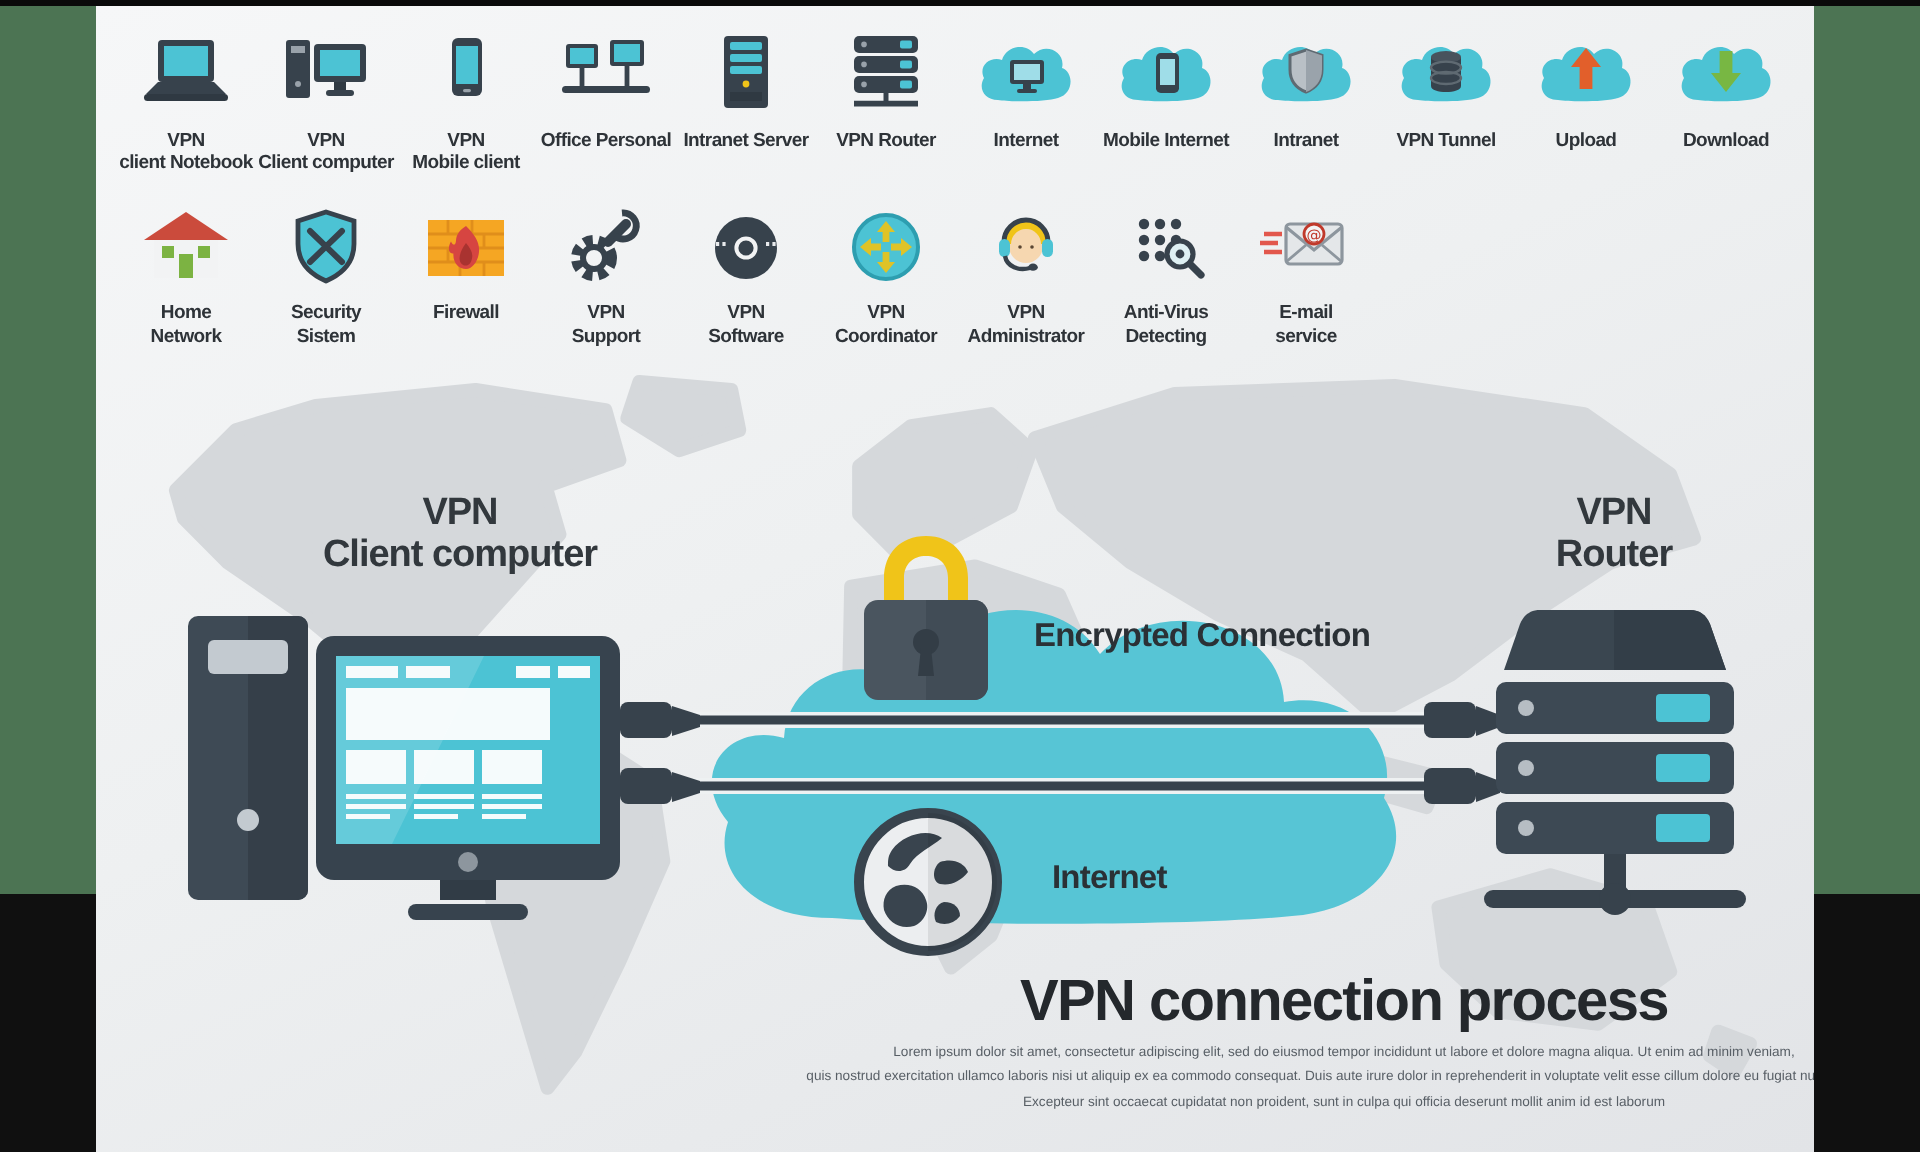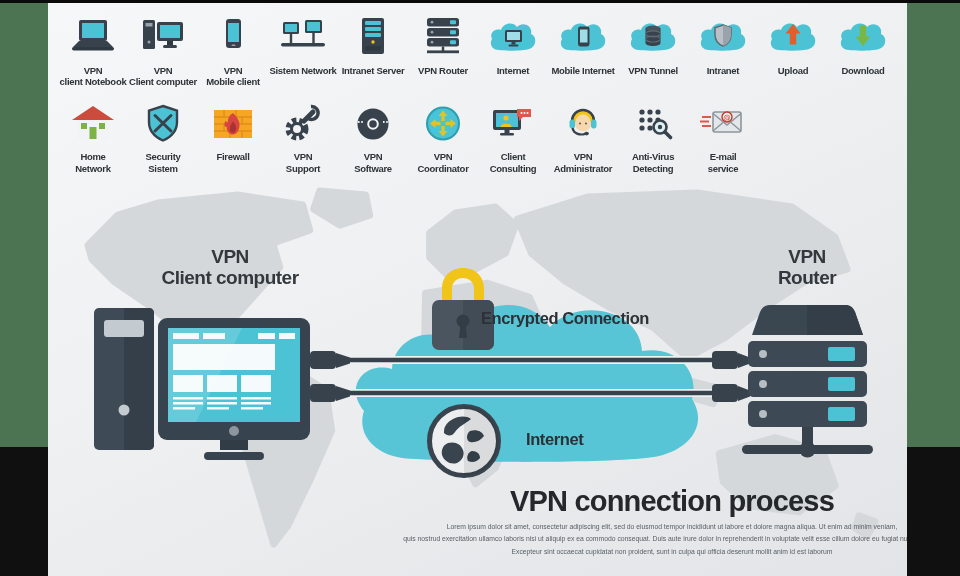--- a/index.html
+++ b/index.html
@@ -100,21 +100,21 @@
         <span class="tile-icon">
           <svg width="52" height="44" viewBox="0 0 52 44">
               <rect x="6" y="6" width="16" height="12" rx="1.5" fill="#37424c"></rect>
               <rect x="8" y="8" width="12" height="8" fill="#4cc3d4"></rect>
               <rect x="28" y="4" width="17" height="13" rx="1.5" fill="#37424c"></rect>
               <rect x="30" y="6" width="13" height="9" fill="#4cc3d4"></rect>
               <path d="M14 18 V28 M36.5 17 V28" stroke="#37424c" stroke-width="2.4"></path>
               <rect x="4" y="27" width="44" height="3.5" rx="1.75" fill="#37424c"></rect>
             </svg>
         </span>
-        <span class="tile-label">Sistem Network</span>
+        <span class="tile-label">Office Personal</span>
       </div>
       <div class="tile">
         <span class="tile-icon">
           <svg width="52" height="44" viewBox="0 0 52 44">
               <rect x="15" y="2" width="22" height="36" rx="2" fill="#37424c"></rect>
               <rect x="18" y="5" width="16" height="4" rx="1" fill="#4cc3d4"></rect>
               <rect x="18" y="11" width="16" height="4" rx="1" fill="#4cc3d4"></rect>
               <rect x="18" y="17" width="16" height="4" rx="1" fill="#4cc3d4"></rect>
               <circle cx="26" cy="26" r="1.7" fill="#f0c419"></circle>
               <rect x="18" y="30" width="16" height="4.5" fill="#2f3942"></rect>
@@ -159,37 +159,37 @@
               <rect x="21" y="8.5" width="11.5" height="20" rx="2.4" fill="#37424c"></rect>
               <rect x="23" y="11.5" width="7.5" height="13" fill="#9fdde8"></rect>
             </svg>
         </span>
         <span class="tile-label">Mobile Internet</span>
       </div>
       <div class="tile">
         <span class="tile-icon">
           <svg width="52" height="40" viewBox="0 0 52 40">
               <path d="M12 32 C5 32 2 26 5 21 C2 15 8 10 14 12 C16 5 26 3 30 9 C36 3 46 8 44 16 C50 18 50 29 42 31 C36 33 18 33 12 32 Z" fill="#4cc3d4"></path>
+              <path d="M26 7 l8 2.7 v7 c0 6-3.7 9.6-8 11.3 c-4.3-1.7-8-5.3-8-11.3 v-7 Z" fill="#b9c0c6" stroke="#5f6a72" stroke-width="1.5"></path>
+              <path d="M26 7 l8 2.7 v7 c0 6-3.7 9.6-8 11.3 Z" fill="#9aa3ab"></path>
+            </svg>
+        </span>
+        <span class="tile-label">Intranet</span>
+      </div>
+      <div class="tile">
+        <span class="tile-icon">
+          <svg width="52" height="40" viewBox="0 0 52 40">
+              <path d="M12 32 C5 32 2 26 5 21 C2 15 8 10 14 12 C16 5 26 3 30 9 C36 3 46 8 44 16 C50 18 50 29 42 31 C36 33 18 33 12 32 Z" fill="#4cc3d4"></path>
               <path d="M18.5 10.5 v14.5 c0 4 15 4 15 0 V10.5" fill="#37424c"></path>
               <ellipse cx="26" cy="10.5" rx="7.5" ry="3" fill="#48535d"></ellipse>
               <ellipse cx="26" cy="15.8" rx="7.5" ry="3" fill="none" stroke="#5f6a72" stroke-width="1.2"></ellipse>
               <ellipse cx="26" cy="21" rx="7.5" ry="3" fill="none" stroke="#5f6a72" stroke-width="1.2"></ellipse>
             </svg>
         </span>
         <span class="tile-label">VPN Tunnel</span>
-      </div>
-      <div class="tile">
-        <span class="tile-icon">
-          <svg width="52" height="40" viewBox="0 0 52 40">
-              <path d="M12 32 C5 32 2 26 5 21 C2 15 8 10 14 12 C16 5 26 3 30 9 C36 3 46 8 44 16 C50 18 50 29 42 31 C36 33 18 33 12 32 Z" fill="#4cc3d4"></path>
-              <path d="M26 7 l8 2.7 v7 c0 6-3.7 9.6-8 11.3 c-4.3-1.7-8-5.3-8-11.3 v-7 Z" fill="#b9c0c6" stroke="#5f6a72" stroke-width="1.5"></path>
-              <path d="M26 7 l8 2.7 v7 c0 6-3.7 9.6-8 11.3 Z" fill="#9aa3ab"></path>
-            </svg>
-        </span>
-        <span class="tile-label">Intranet</span>
       </div>
       <div class="tile">
         <span class="tile-icon">
           <svg width="52" height="40" viewBox="0 0 52 40">
               <path d="M12 32 C5 32 2 26 5 21 C2 15 8 10 14 12 C16 5 26 3 30 9 C36 3 46 8 44 16 C50 18 50 29 42 31 C36 33 18 33 12 32 Z" fill="#4cc3d4"></path>
               <path d="M26 6 l7.5 9.5 h-4.3 v11 h-6.4 v-11 h-4.3 Z" fill="#e25f2b"></path>
             </svg>
         </span>
         <span class="tile-label">Upload</span>
       </div>
@@ -269,38 +269,20 @@
               <g fill="#dfc327">
                 <path d="M26 6.5 l4.5 5.5 h-2.8 v5 h-3.4 v-5 h-2.8 Z"></path>
                 <path d="M26 32.5 l4.5-5.5 h-2.8 v-5 h-3.4 v5 h-2.8 Z"></path>
                 <path d="M13 19.5 l5.5-4.5 v2.8 h5 v3.4 h-5 v2.8 Z"></path>
                 <path d="M39 19.5 l-5.5-4.5 v2.8 h-5 v3.4 h5 v2.8 Z"></path>
               </g>
             </svg>
         </span>
         <span class="tile-label">VPN
 Coordinator</span>
-      </div>
-      <div class="tile">
-        <span class="tile-icon">
-          <svg width="52" height="40" viewBox="0 0 52 40">
-              <rect x="6" y="6" width="28" height="20" rx="2" fill="#37424c"></rect>
-              <rect x="9" y="9" width="22" height="14" fill="#4cc3d4"></rect>
-              <circle cx="19" cy="14" r="2.6" fill="#f0c419"></circle>
-              <path d="M13.5 23 c0-4.5 11-4.5 11 0 Z" fill="#f0c419"></path>
-              <path d="M30 5 h14 v8 h-8 l-4 4 v-4 h-2 Z" fill="#e2574c"></path>
-              <circle cx="34.5" cy="9" r="1" fill="#fff"></circle>
-              <circle cx="37.5" cy="9" r="1" fill="#fff"></circle>
-              <circle cx="40.5" cy="9" r="1" fill="#fff"></circle>
-              <rect x="17.5" y="26" width="5" height="3" fill="#37424c"></rect>
-              <rect x="13" y="29" width="14" height="2.6" rx="1.3" fill="#37424c"></rect>
-            </svg>
-        </span>
-        <span class="tile-label">Client
-Consulting</span>
       </div>
       <div class="tile">
         <span class="tile-icon">
           <svg width="52" height="40" viewBox="0 0 52 40">
               <circle cx="26" cy="19" r="8.5" fill="#f6d7b0"></circle>
               <path d="M14.5 18 a11.5 11.5 0 0 1 23 0 h-4 a7.5 7.5 0 0 0 -15 0 Z" fill="#f0c419"></path>
               <path d="M15 17 a11 11 0 0 1 22 0" fill="none" stroke="#37424c" stroke-width="2.5"></path>
               <rect x="12.5" y="15.5" width="5.5" height="9" rx="2.7" fill="#4cc3d4"></rect>
               <rect x="34" y="15.5" width="5.5" height="9" rx="2.7" fill="#4cc3d4"></rect>
               <circle cx="23" cy="19.5" r="0.9" fill="#5a4632"></circle>
@@ -411,21 +393,21 @@
       </svg>
 
       <svg class="abs" style="left:380px; top:261px;" width="70" height="88" viewBox="0 0 70 88">
         <path d="M35 4 C22 4 14 13 14 25 V40 H24 V25 C24 18 28.5 14 35 14 C41.5 14 46 18 46 25 V40 H56 V25 C56 13 48 4 35 4 Z" fill="#f0c419"></path>
         <rect x="4" y="36" width="62" height="50" rx="7" fill="#4a555f"></rect>
         <path d="M35 36 h24 a7 7 0 0 1 7 7 v36 a7 7 0 0 1 -7 7 h-24 Z" fill="#414c56"></path>
         <circle cx="35" cy="57" r="6.5" fill="#333d46"></circle>
         <path d="M32.5 60 h5 l1.5 14 h-8 Z" fill="#333d46"></path>
       </svg>
 
-      <div class="abs cloud-label" style="left:433px; top:306px;text-align:right;">Encrypted Connection</div>
+      <div class="abs cloud-label" style="left:469px; top:306px;text-align:right;">Encrypted Connection</div>
 
       <svg class="abs" style="left:378px; top:400px;" width="76" height="76" viewBox="0 0 76 76">
         <circle cx="38" cy="38" r="34.5" fill="#eceef0" stroke="#39444e" stroke-width="5"></circle>
         <g fill="#39444e">
           <path d="M20 22 c6-8 18-11 25-6 c-6 5-12 7-16 13 c-3 5-8 4-11 1 c0-3 0-5 2-8 Z"></path>
           <path d="M44 28 c6-2 12 0 14 5 c-4 5-9 7-14 6 c-4-1-4-8 0-11 Z"></path>
           <path d="M22 40 c7-2 13 1 15 7 c2 5-1 11-6 13 c-7 2-13-2-15-8 c-1-5 1-10 6-12 Z"></path>
           <path d="M46 48 c5 0 8 3 8 7 c-3 4-8 5-12 3 c-2-4 0-9 4-10 Z"></path>
         </g>
         <path d="M38 3.5 a34.5 34.5 0 0 1 0 69 Z" fill="rgba(0,0,0,0.08)"></path>

